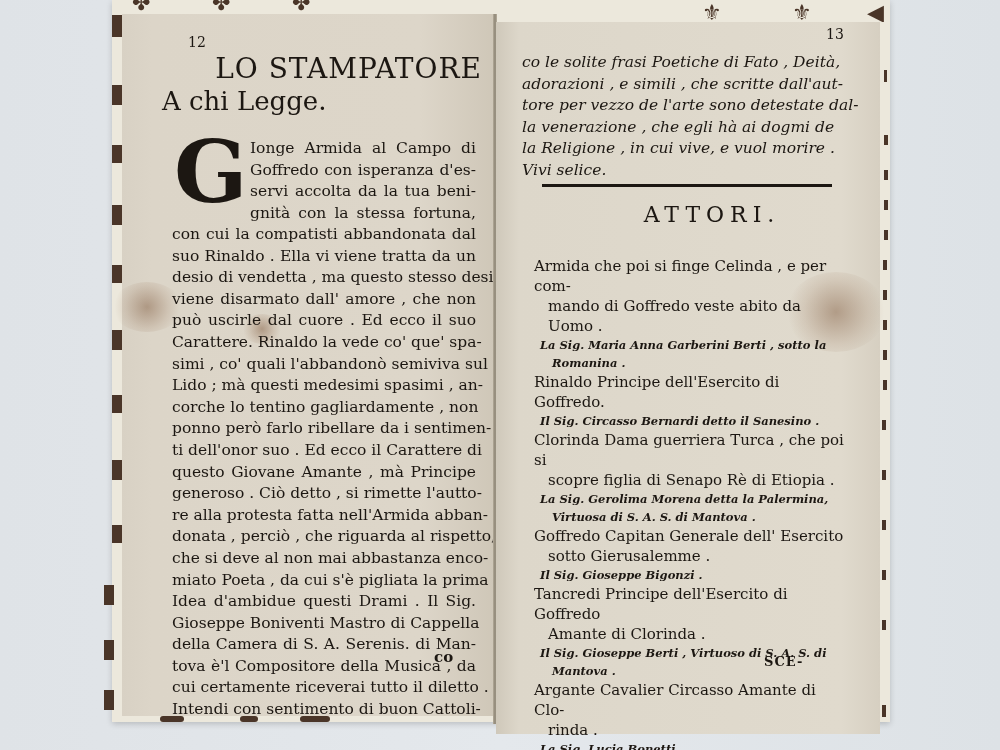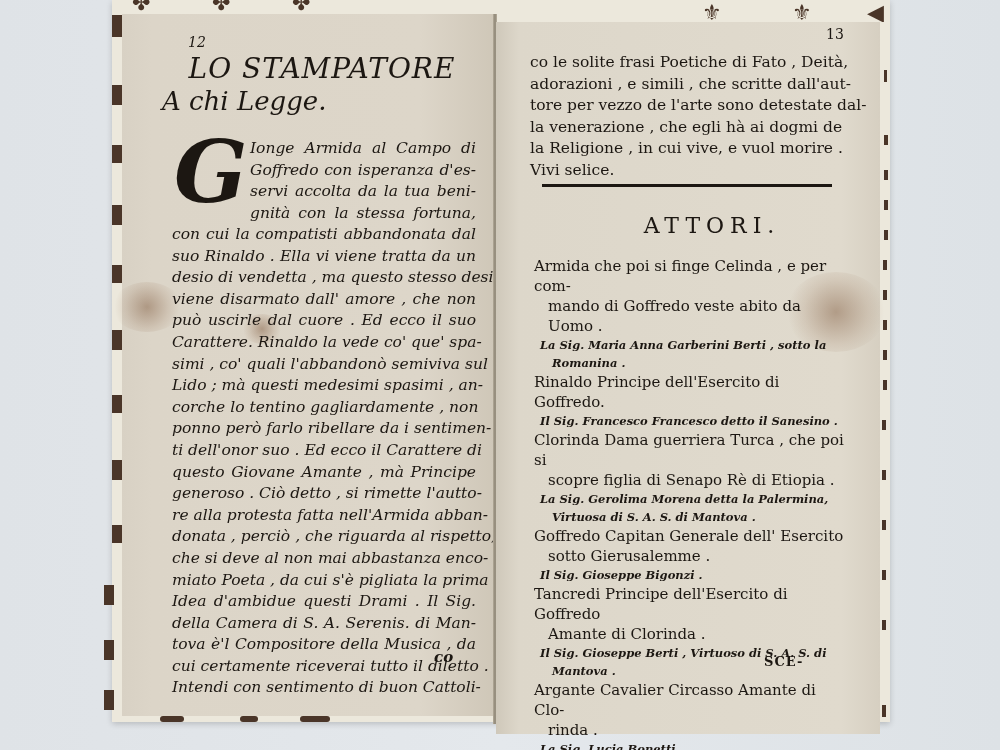--- a/index.html
+++ b/index.html
@@ -19,55 +19,54 @@
   .fleur {
     position:absolute; color:#4a3528; font-size:22px; line-height:22px;
   }
   .edge-mark { position:absolute; background:#4a3528; }
   .page {
     position:absolute; background:#ddd6c9; color:#1c1712;
   }
   .page.left {
     left:122px; top:14px; width:372px; height:702px;
     background: linear-gradient(90deg, #d8d1c4 0%, #dcd5c8 8%, #ddd6c9 80%, #cfc7b8 100%);
-    font-style: italic;
   }
   .page.right {
     left:496px; top:22px; width:384px; height:712px;
     background: linear-gradient(90deg, #cfc8ba 0%, #ddd7ca 6%, #e0dacd 90%, #d6cfc1 100%);
   }
   .gutter {
     position:absolute; left:493px; top:14px; width:4px; height:710px;
     background: linear-gradient(90deg, #b4ab9a, #8e8676, #b8af9e);
   }
   .stain { position:absolute; border-radius:50%; background: radial-gradient(circle, rgba(120,80,50,0.45) 0%, rgba(140,100,70,0.15) 50%, rgba(0,0,0,0) 75%); }
 
   .pnum { position:absolute; font-size:14px; }
   .title1 {
-    position:absolute; left:40px; top:40px; width:320px; text-align:center;
+    position:absolute; left:40px; top:40px; width:320px; text-align:right;
     font-size:28px; letter-spacing:1px; line-height:30px;
   }
   .title2 {
     position:absolute; left:40px; top:72px; width:320px; 
     font-size:26px; line-height:30px;
   }
   .dropcap {
     position:absolute; left:52px; top:118px; font-size:86px; line-height:80px; font-weight:bold;
   }
   .body-text {
     position:absolute; font-size:15.5px; line-height:21.6px; text-align:justify;
   }
   .line { display:block; white-space:nowrap; text-align-last:justify; }
   .line.last { text-align-last:left; }
 
   .rule {
     position:absolute; left:46px; top:162px; width:290px; height:3px; background:#1c1712;
   }
   .attori-title {
-    position:absolute; left:0; top:191px; width:432px; text-align:center;
+    position:absolute; left:0; top:180px; width:432px; text-align:center;
     font-size:22px; letter-spacing:6px;
   }
   .cast { position:absolute; left:38px; top:234px; width:310px; }
   .role { font-size:15px; line-height:20px; }
   .role .indent { padding-left:14px; display:block; }
   .actor { font-style:italic; font-weight:bold; font-size:11.5px; line-height:18px; padding-left:6px; }
   .actor .indent { padding-left:12px; display:block; }
   .catch { position:absolute; font-size:13px; letter-spacing:1px; font-weight:bold; }
 </style>
 </head>
@@ -144,36 +143,37 @@
     <span class="line">corche lo tentino gagliardamente , non</span>
     <span class="line">ponno però farlo ribellare da i sentimen-</span>
     <span class="line">ti dell'onor suo . Ed ecco il Carattere di</span>
     <span class="line">questo Giovane Amante , mà Principe</span>
     <span class="line">generoso . Ciò detto , si rimette l'autto-</span>
     <span class="line">re alla protesta fatta nell'Armida abban-</span>
     <span class="line">donata , perciò , che riguarda al rispetto,</span>
     <span class="line">che si deve al non mai abbastanza enco-</span>
     <span class="line">miato Poeta , da cui s'è pigliata la prima</span>
     <span class="line">Idea d'ambidue questi Drami . Il Sig.</span>
+    <span class="line">Gioseppe Boniventi Mastro di Cappella</span>
     <span class="line">della Camera di S. A. Serenis. di Man-</span>
     <span class="line">tova è'l Compositore della Musica , da</span>
     <span class="line">cui certamente riceverai tutto il diletto .</span>
     <span class="line">Intendi con sentimento di buon Cattoli-</span>
   </div>
   <div class="catch" style="left:312px;top:634px;font-size:15px;letter-spacing:0;">co</div>
 </div>
 
 <div class="gutter"></div>
 
 <div class="page right">
   <div class="stain" style="left:290px;top:250px;width:100px;height:80px;"></div>
 
   <div class="pnum" style="left:330px;top:4px;">13</div>
 
-  <div class="body-text" style="left:34px;top:30px;width:308px;">
+  <div class="body-text" style="left:26px;top:30px;width:308px;font-style:italic;">
     <span class="line">co le solite frasi Poetiche di Fato , Deità,</span>
     <span class="line">adorazioni , e simili , che scritte dall'aut-</span>
     <span class="line">tore per vezzo de l'arte sono detestate dal-</span>
     <span class="line">la venerazione , che egli hà ai dogmi de</span>
     <span class="line">la Religione , in cui vive, e vuol morire .</span>
     <span class="line last">Vivi selice.</span>
   </div>
 
   <div class="rule"></div>
   <div class="attori-title">ATTORI.</div>
@@ -187,21 +187,21 @@
       <div class="actor">
         <span>La Sig. Maria Anna Garberini Berti , sotto la</span>
         <span class="indent">Romanina .</span>
       </div>
     </div>
     <div>
       <div class="role">
         <span>Rinaldo Principe dell'Esercito di Goffredo.</span>
       </div>
       <div class="actor">
-        <span>Il Sig. Francesco Francesco detto il Sanesino .</span>
+        <span>Il Sig. Circasso Bernardi detto il Sanesino .</span>
       </div>
     </div>
     <div>
       <div class="role">
         <span>Clorinda Dama guerriera Turca , che poi si</span>
         <span class="indent">scopre figlia di Senapo Rè di Etiopia .</span>
       </div>
       <div class="actor">
         <span>La Sig. Gerolima Morena detta la Palermina,</span>
         <span class="indent">Virtuosa di S. A. S. di Mantova .</span>

